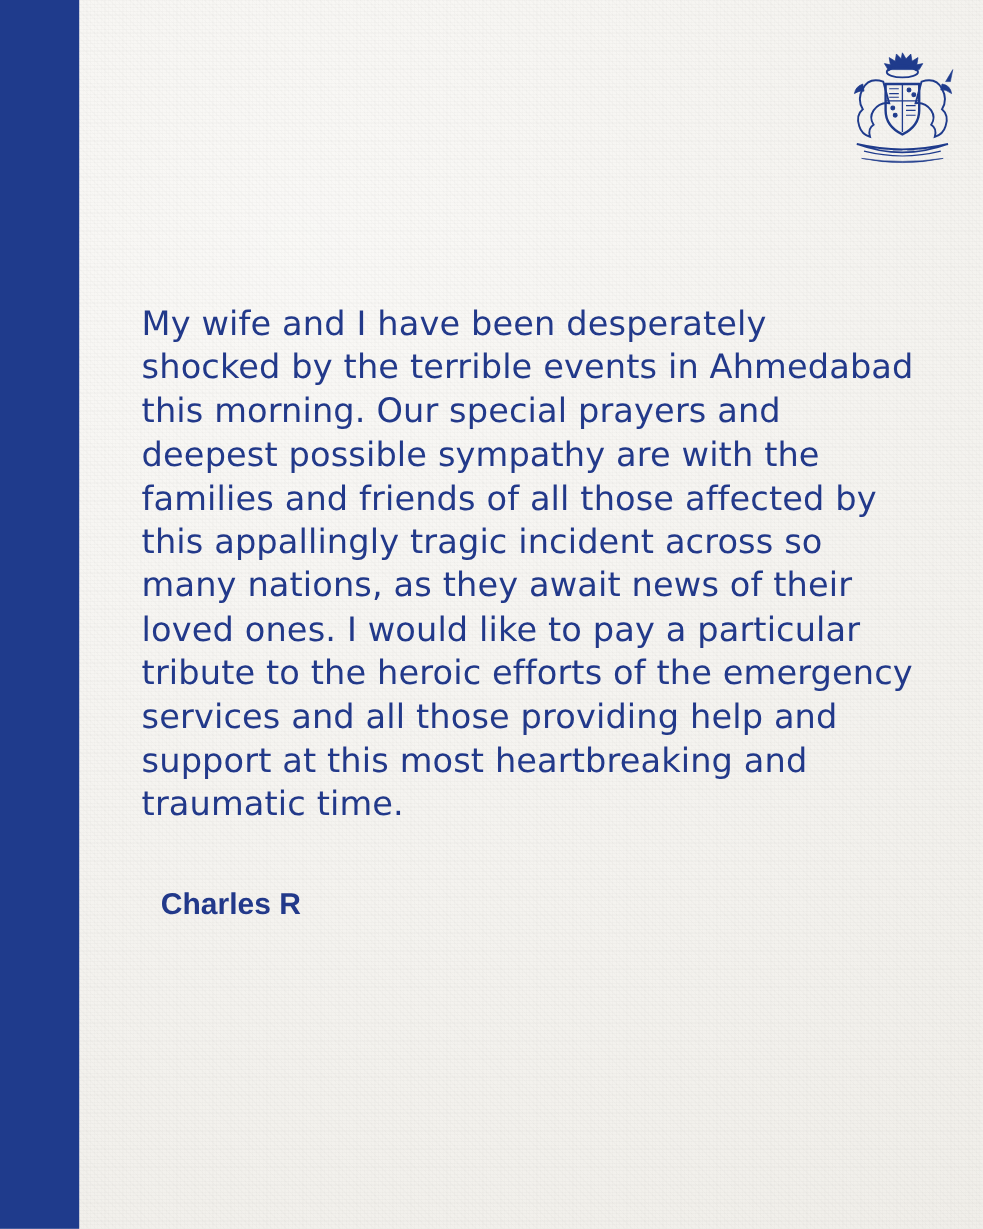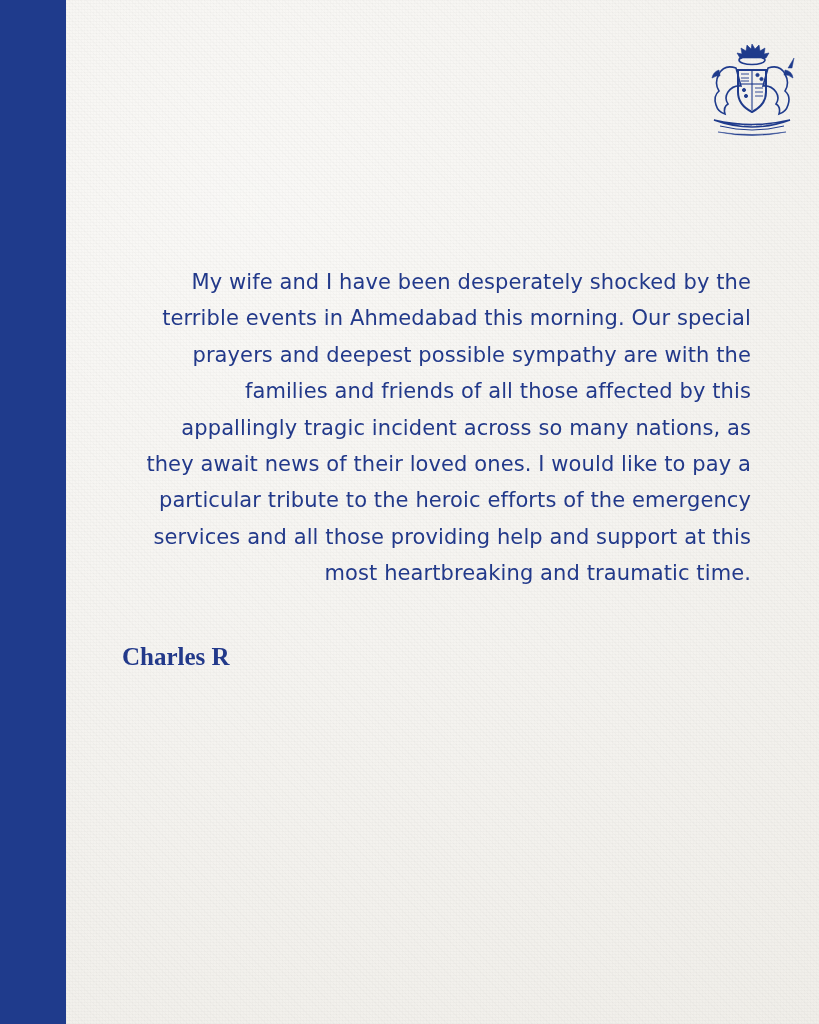--- a/index.html
+++ b/index.html
@@ -46,37 +46,36 @@
     width: 104px;
     height: 100px;
   }
   .statement-body {
     position: absolute;
     left: 118px;
     top: 252px;
     width: 645px;
   }
   .statement-text {
-    margin: 12px;
+    margin: 0;
     color: #22398a;
-    font-size: 21px;
+    font-size: 28px;
     line-height: 36.4px;
     letter-spacing: 0.1px;
     font-weight: 400;
     font-family: "DejaVu Sans", "Liberation Sans", sans-serif;
     white-space: pre-line;
-    text-align: right;
   }
   .signature {
-    margin: 50px 0 0 4px;
+    margin: 50px 0 0 16px;
     color: #22398a;
     font-size: 25px;
     line-height: 30px;
     font-weight: 700;
-    font-family: Liberation Serif, serif;
+    font-family: Liberation Sans, sans-serif;
   }
 </style>
 </head>
 <body>
 
 <div class="statement-card">
 
   <div class="left-band"></div>
 
   <div class="crest">

